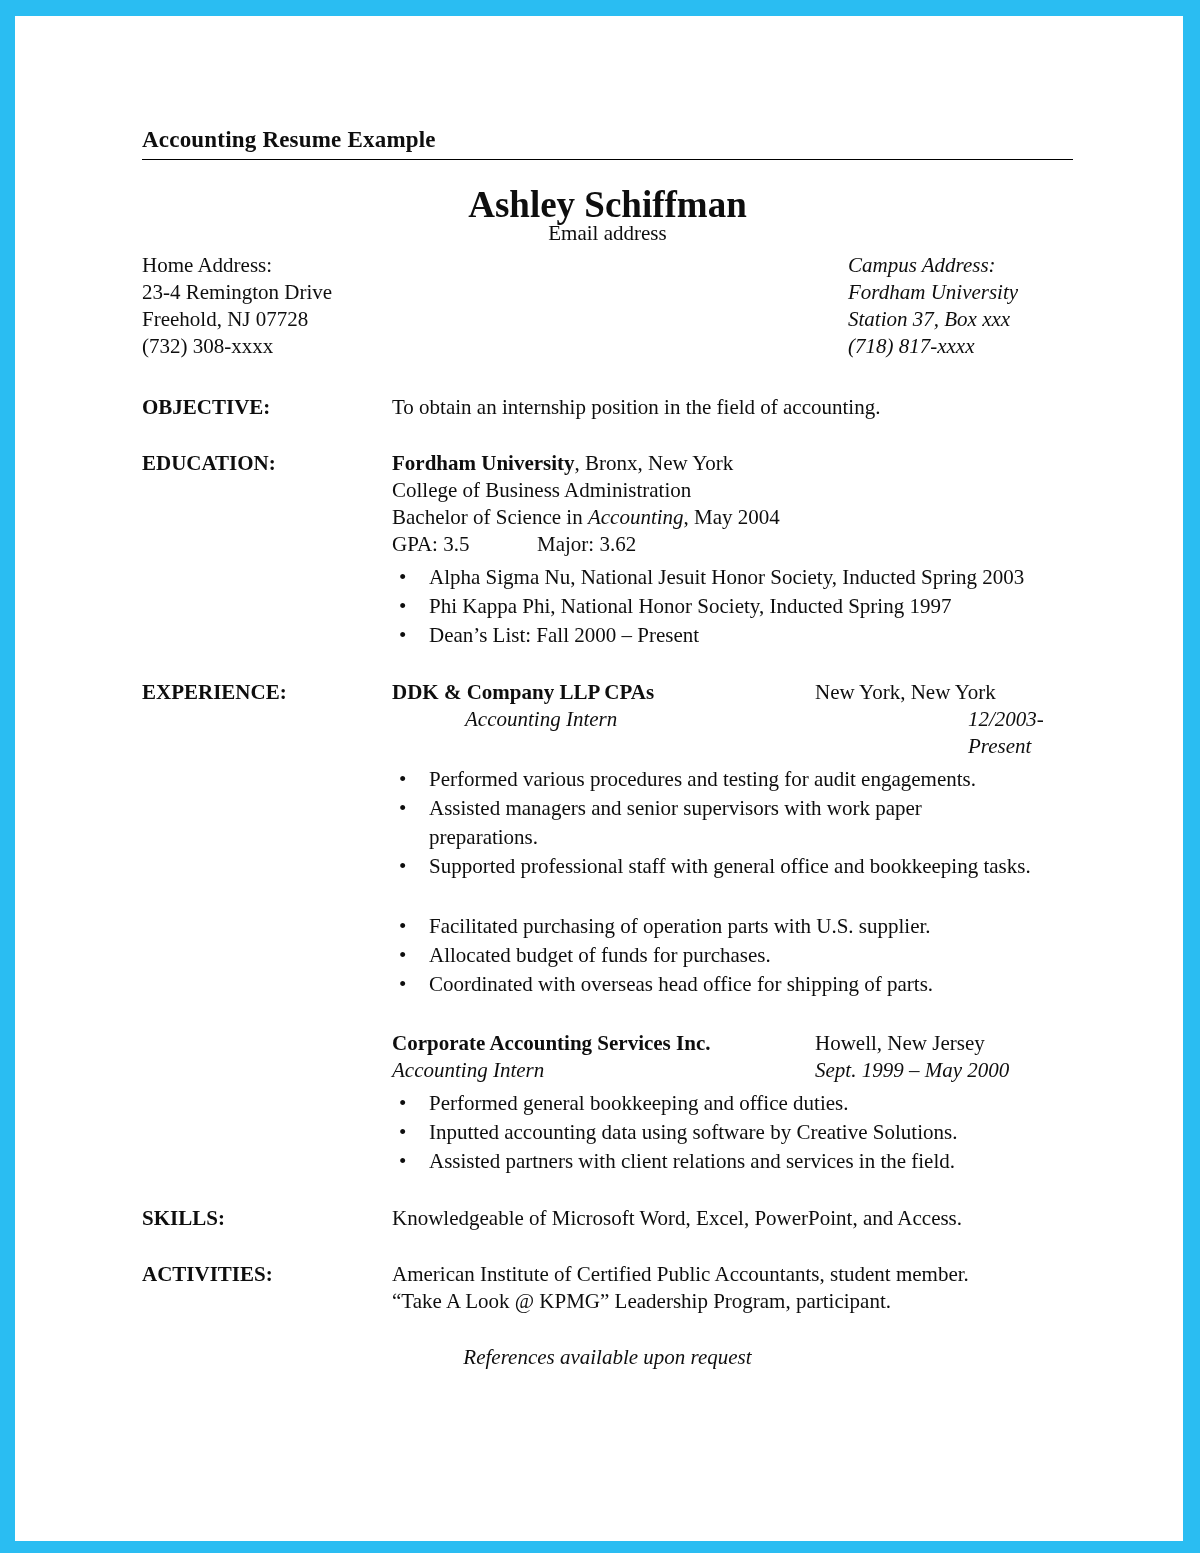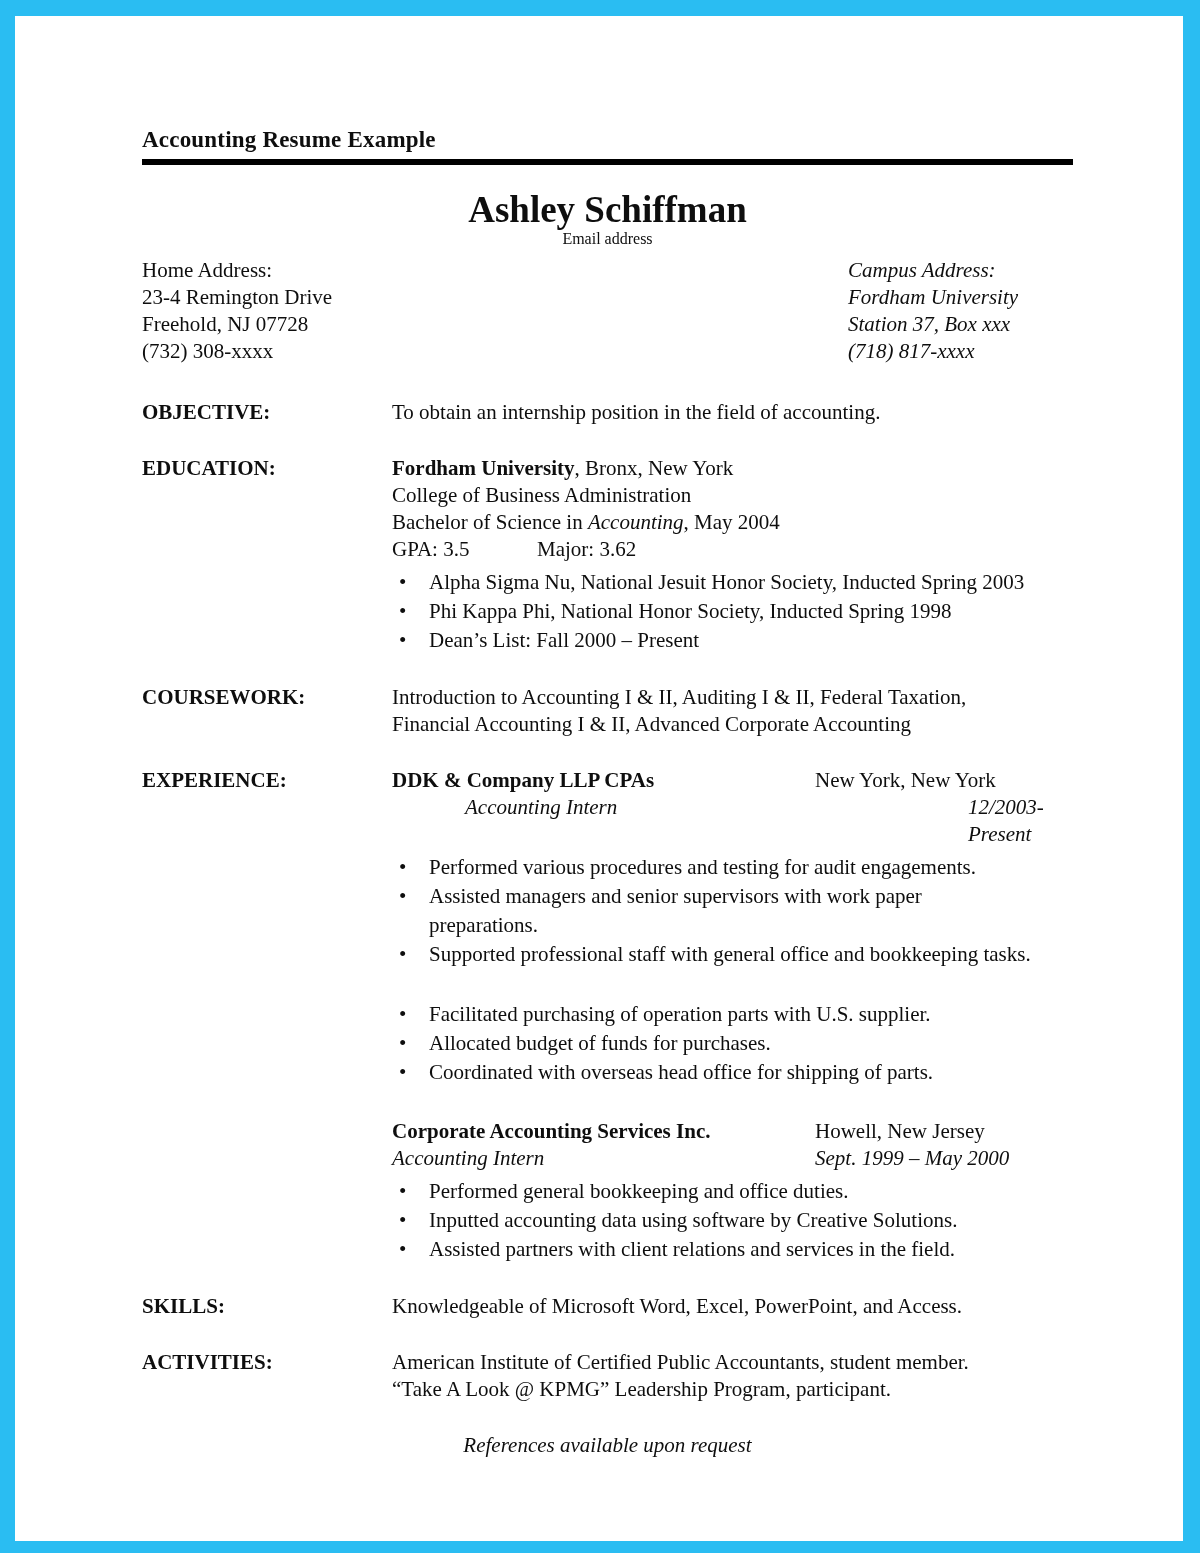--- a/index.html
+++ b/index.html
@@ -19,33 +19,33 @@
     box-sizing: border-box;
     padding: 110px 110px 0 127px;
     color: #0e0e0e;
     font-size: 21px;
     line-height: 27px;
   }
   .doc-title {
     font-size: 23px;
     font-weight: bold;
     letter-spacing: 0.2px;
-    border-bottom: 6px solid #000000;
+    border-bottom: 1px solid #000000;
     padding-bottom: 6px;
     margin-bottom: 28px;
   }
   .name {
     text-align: center;
     font-size: 37px;
     font-weight: bold;
     line-height: 33px;
   }
   .email {
     text-align: center;
-    font-size: 16px;
+    font-size: 21px;
     line-height: 25px;
     margin-bottom: 6px;
   }
   .addr-row { display: flex; justify-content: space-between; margin-bottom: 34px; }
   .addr-block { }
   .addr-right { width: 225px; flex: none; font-style: italic; }
   .addr-line { line-height: 27px; }
 
   .section { display: flex; margin-bottom: 29px; gap: 40px; }
   .section-label { width: 210px; flex: none; font-weight: bold; }
@@ -112,31 +112,26 @@
 
     <div class="section">
       <div class="section-label">EDUCATION:</div>
       <div class="section-content">
         <div><span class="bold">Fordham University</span><span>, Bronx, New York</span></div>
         <div>College of Business Administration</div>
         <div><span>Bachelor of Science in </span><span class="ital">Accounting</span><span>, May 2004</span></div>
         <div><span class="gpa">GPA: 3.5</span><span>Major: 3.62</span></div>
         <ul class="bullets">
           <li>Alpha Sigma Nu, National Jesuit Honor Society, Inducted Spring 2003</li>
-          <li>Phi Kappa Phi, National Honor Society, Inducted Spring 1998</li>
+          <li>Phi Kappa Phi, National Honor Society, Inducted Spring 1997</li>
           <li>Dean’s List: Fall 2000 – Present</li>
         </ul>
       </div>
     </div>
 
-    <div class="section">
-      <div class="section-label">COURSEWORK:</div>
-      <div class="section-content preline">Introduction to Accounting I &amp; II, Auditing I &amp; II, Federal Taxation,
-Financial Accounting I &amp; II, Advanced Corporate Accounting</div>
-    </div>
 
     <div class="section">
       <div class="section-label">EXPERIENCE:</div>
       <div class="section-content">
 
         <div class="job">
           <div class="job-row">
             <div class="job-left bold">DDK &amp; Company LLP CPAs</div>
             <div>New York, New York</div>
           </div>

